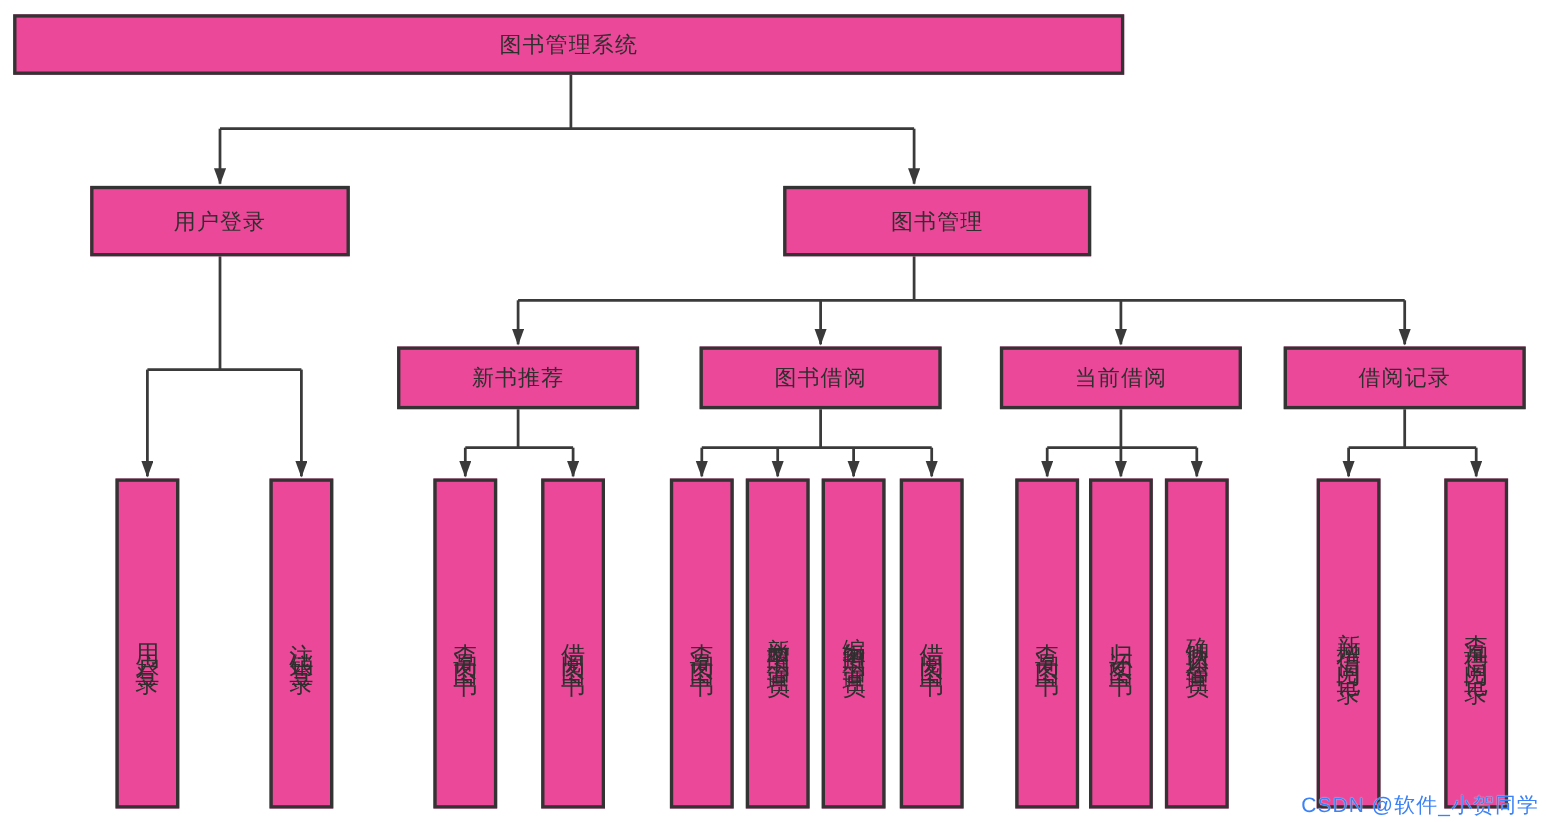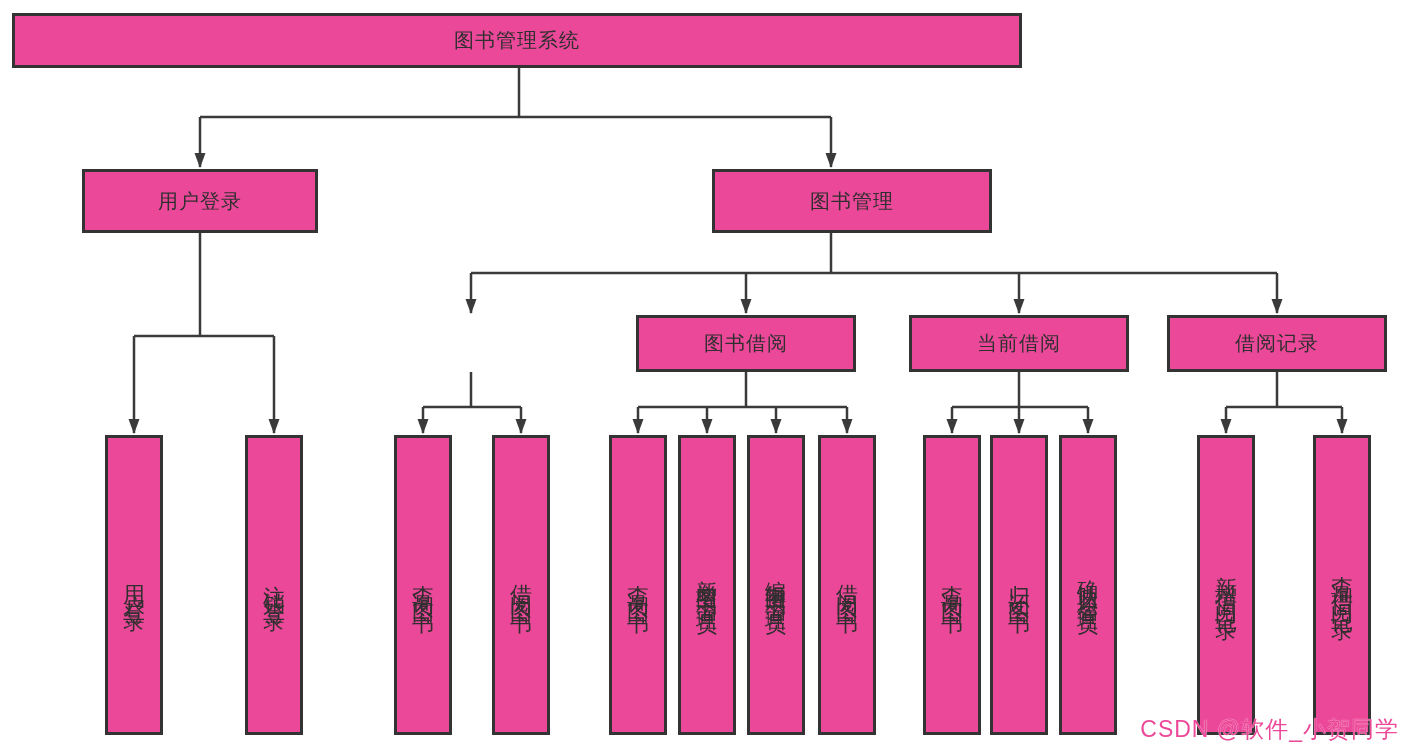--- a/index.html
+++ b/index.html
@@ -63,22 +63,22 @@
   .pos-f10 { left: 990px; }
   .pos-f11 { left: 1059px; }
   .pos-f12 { left: 1197px; }
   .pos-f13 { left: 1313px; }
 
   #watermark {
     position: absolute;
     right: 6px;
     bottom: 2px;
     z-index: 3;
-    font-size: 23px;
-    color: #ec4899;
+    font-size: 19px;
+    color: #3b82f6;
     text-shadow: 0 0 1px #ffffff;
     letter-spacing: 1px;
   }
 </style>
 </head>
 <body>
 
 <div id="canvas">
 
   <svg id="wires" viewBox="0 0 1405 747" xmlns="http://www.w3.org/2000/svg">
@@ -135,20 +135,23 @@
     <span>图书管理系统</span>
   </div>
 
   <div class="node hbox pos-l2a">
     <span>用户登录</span>
   </div>
   <div class="node hbox pos-l2b">
     <span>图书管理</span>
   </div>
 
+  <div class="node hbox pos-l3a">
+    <span>新书推荐</span>
+  </div>
   <div class="node hbox pos-l3b">
     <span>图书借阅</span>
   </div>
   <div class="node hbox pos-l3c">
     <span>当前借阅</span>
   </div>
   <div class="node hbox pos-l3d">
     <span>借阅记录</span>
   </div>
 

